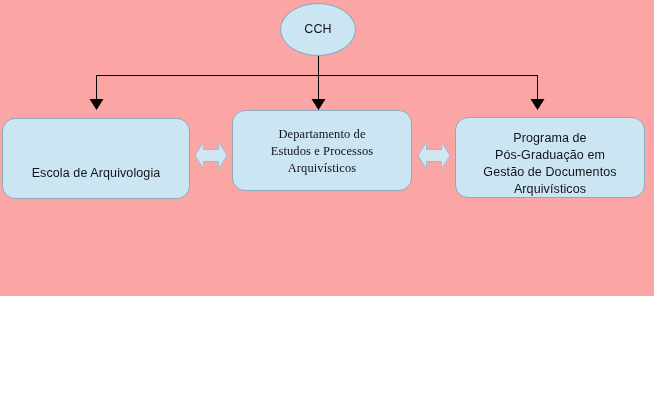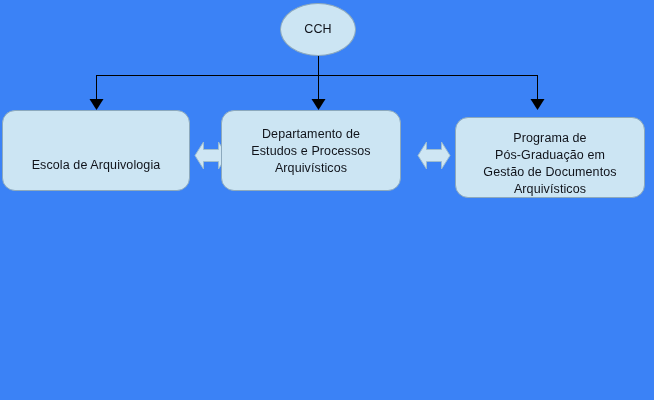--- a/index.html
+++ b/index.html
@@ -7,22 +7,22 @@
     margin: 0;
     padding: 0;
     background: #ffffff;
   }
   body {
     font-family: "Liberation Sans", "DejaVu Sans", sans-serif;
   }
   #diagram-canvas {
     position: relative;
     width: 654px;
-    height: 400px;
-    background: #3b82f6;
+    height: 296px;
+    background: #fca5a5;
     overflow: hidden;
   }
   .svg-layer {
     position: absolute;
     left: 0;
     top: 0;
     width: 654px;
     height: 400px;
   }
   
@@ -67,27 +67,29 @@
     text-align: center;
     font-size: 12.5px;
     line-height: 17px;
     color: #10131a;
     letter-spacing: 0.1px;
     white-space: pre-line;
   }
   #box-escola {
     left: 2px;
     width: 188px;
+    margin-top: 8px;
   }
   #box-escola .node-text {
     top: 46px;
   }
   #box-departamento {
-    left: 221px;
+    left: 232px;
     width: 180px;
+    font-family: Liberation Serif, serif;
   }
   #box-departamento .node-text {
     top: 15px;
   }
   #box-programa {
     left: 455px;
     width: 190px;
     margin-top: 7px;
   }
   #box-programa .node-text {

